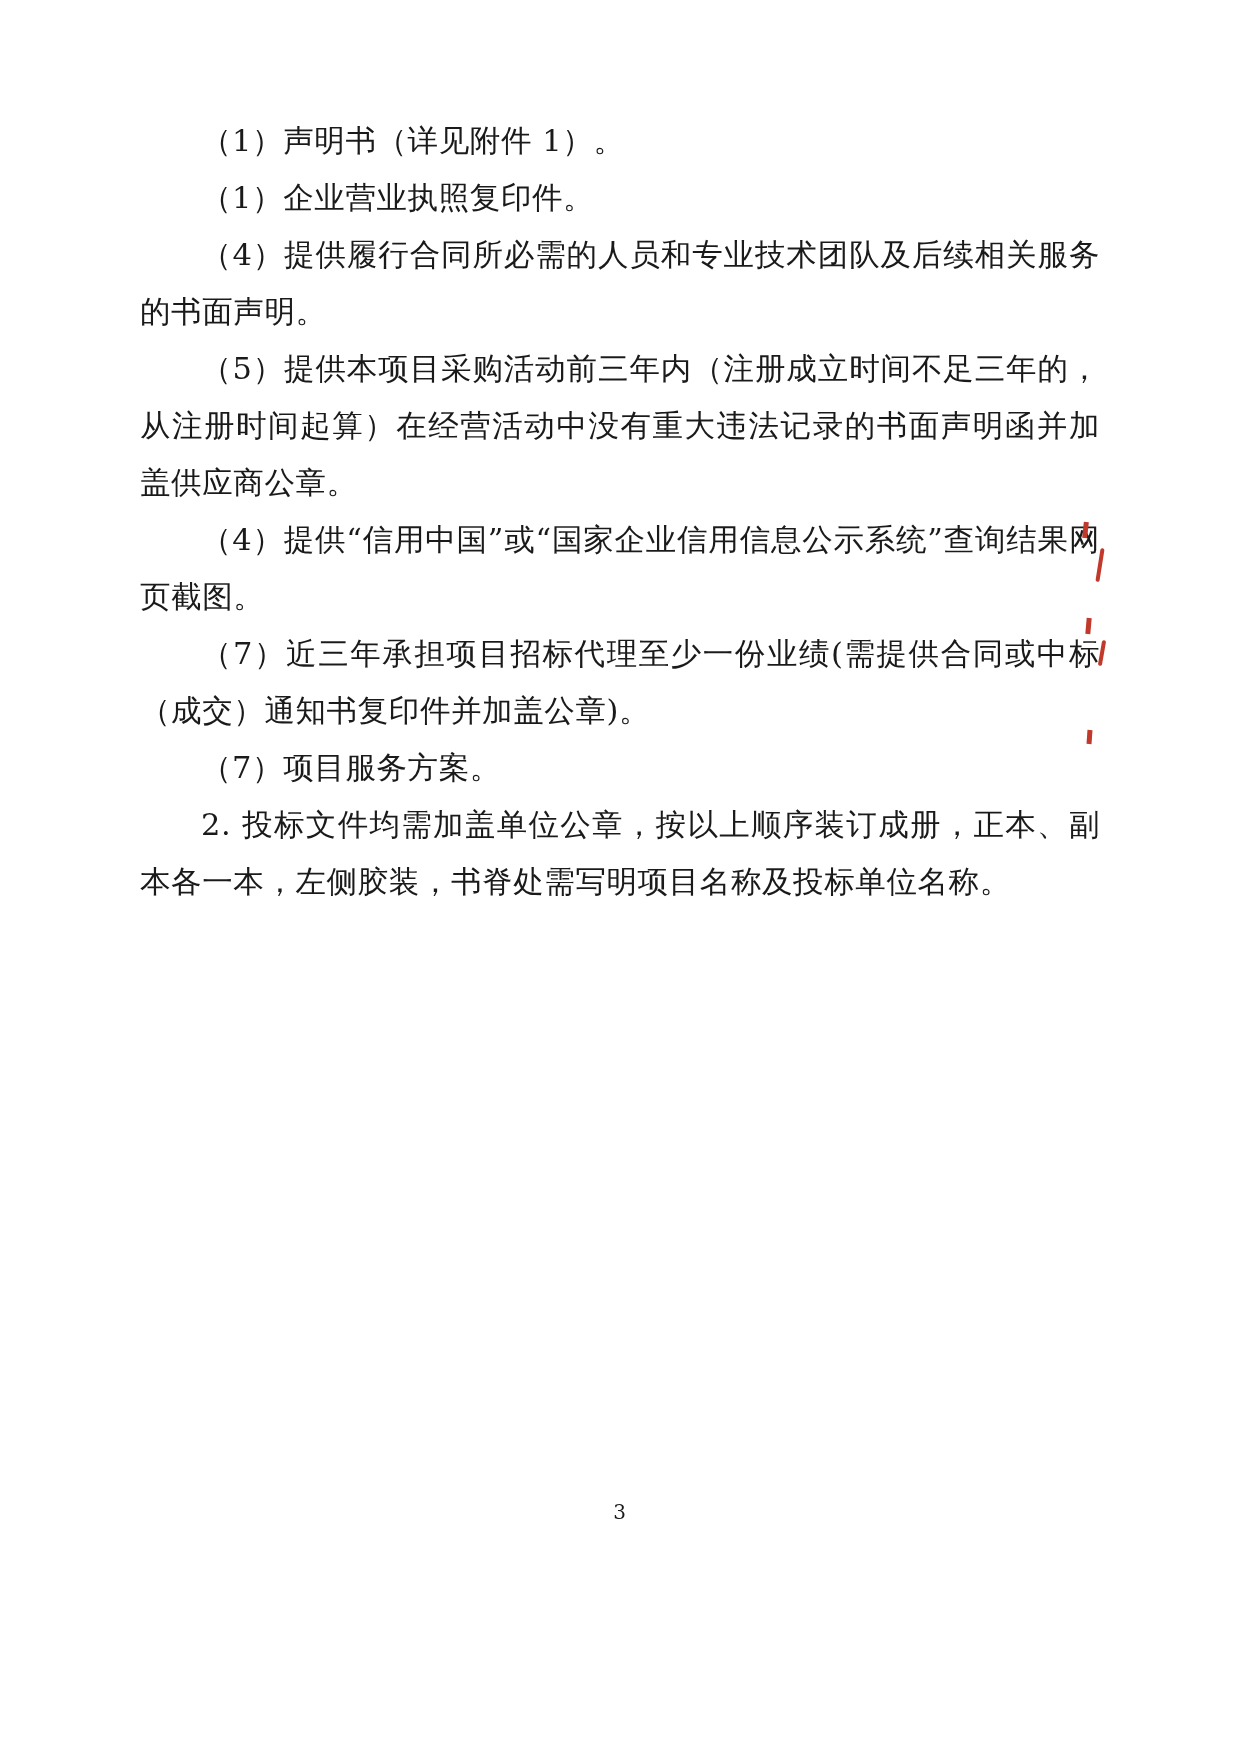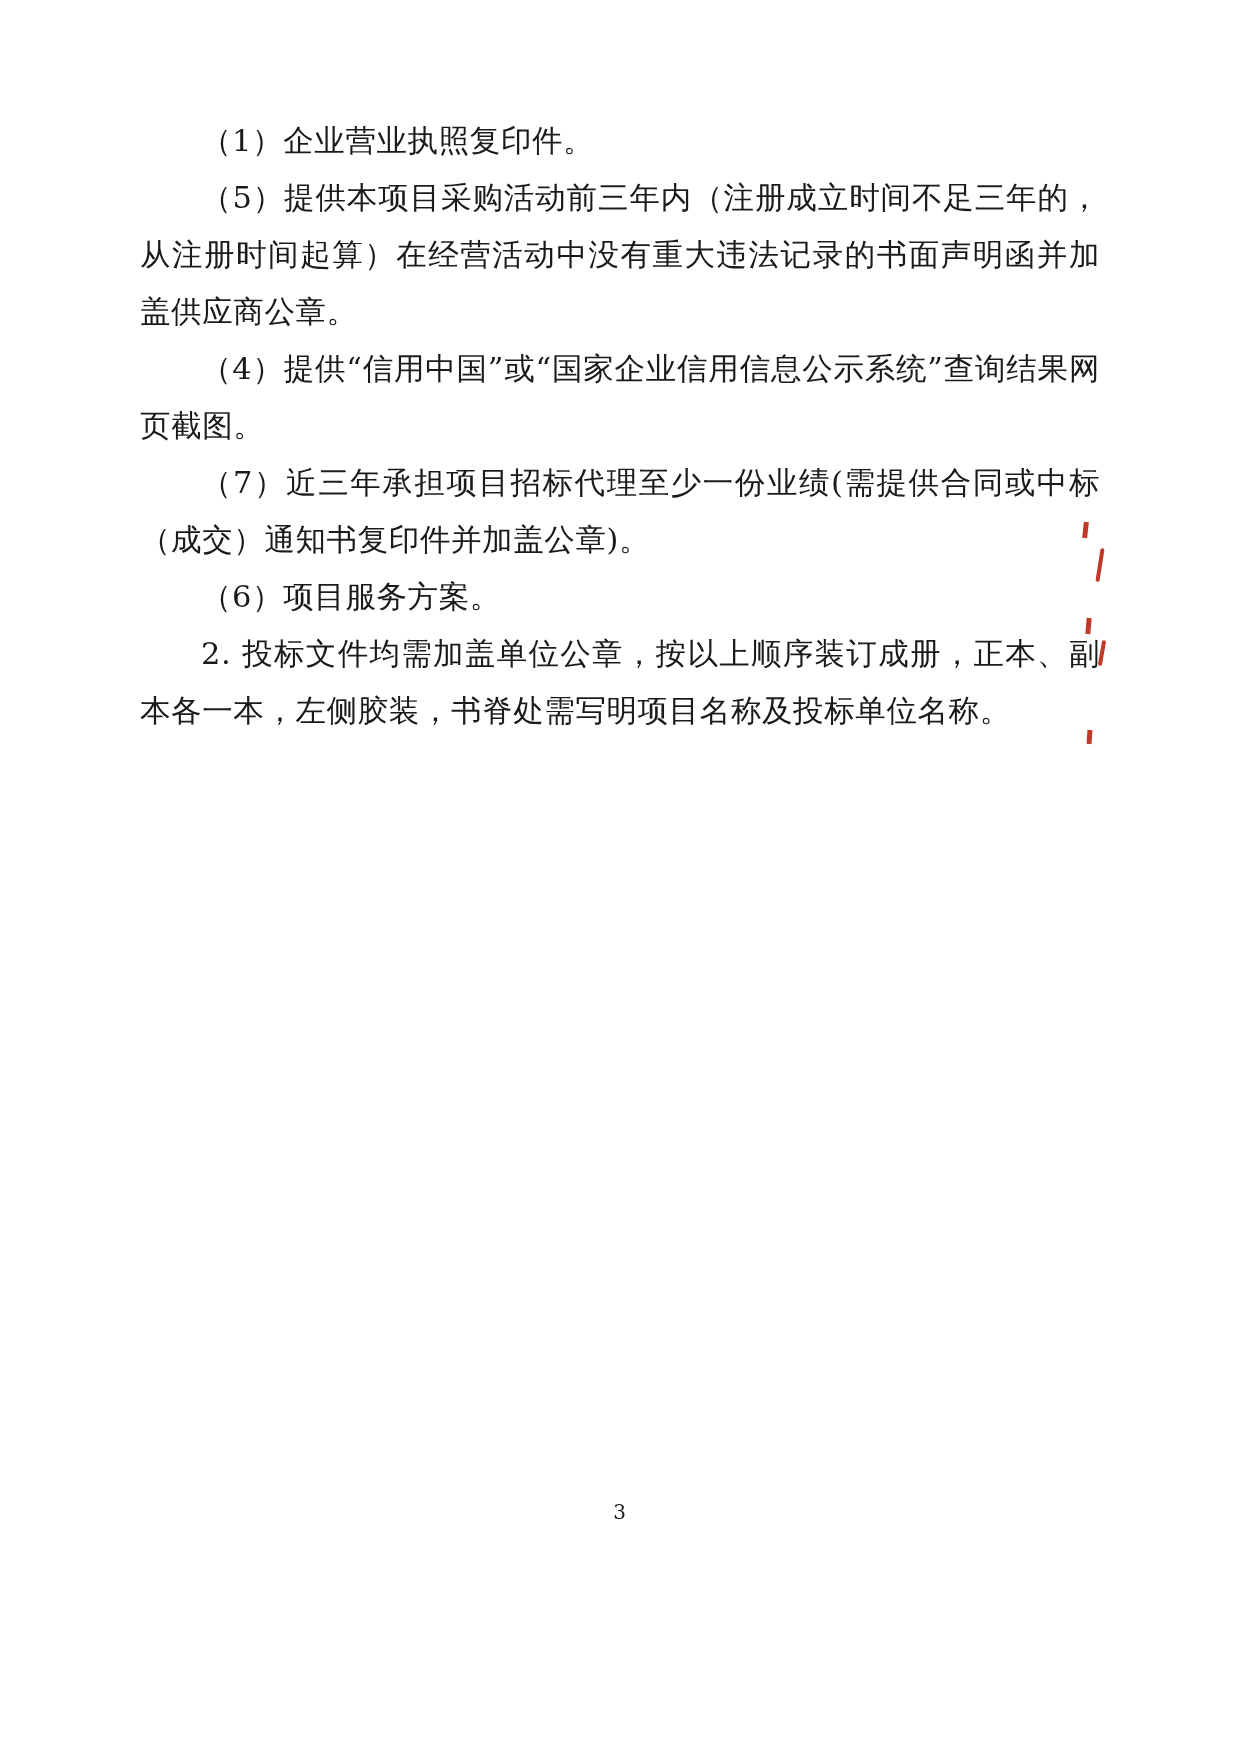--- a/index.html
+++ b/index.html
@@ -94,25 +94,27 @@
     height: 14px;
     transform: rotate(4deg);
   }
 </style>
 </head>
 <body>
 
 <div class="page">
 
   <div class="content">
+    <p class="para indent2">（1）声明书（详见附件 1）。</p>
     <p class="para indent2">（1）企业营业执照复印件。</p>
+    <p class="para indent2">（4）提供履行合同所必需的人员和专业技术团队及后续相关服务的书面声明。</p>
     <p class="para indent2">（5）提供本项目采购活动前三年内（注册成立时间不足三年的，从注册时间起算）在经营活动中没有重大违法记录的书面声明函并加盖供应商公章。</p>
     <p class="para indent2">（4）提供“信用中国”或“国家企业信用信息公示系统”查询结果网页截图。</p>
     <p class="para indent2">（7）近三年承担项目招标代理至少一份业绩(需提供合同或中标（成交）通知书复印件并加盖公章)。</p>
-    <p class="para indent2">（6）项目服务方案。</p>
+    <p class="para indent2">（7）项目服务方案。</p>
     <p class="para indent2">2. 投标文件均需加盖单位公章，按以上顺序装订成册，正本、副本各一本，左侧胶装，书脊处需写明项目名称及投标单位名称。</p>
   </div>
 
   <div class="mark mark-a"></div>
   <div class="mark mark-b"></div>
   <div class="mark mark-c"></div>
   <div class="mark mark-d"></div>
   <div class="mark mark-e"></div>
 
   <div class="page-number">3</div>

